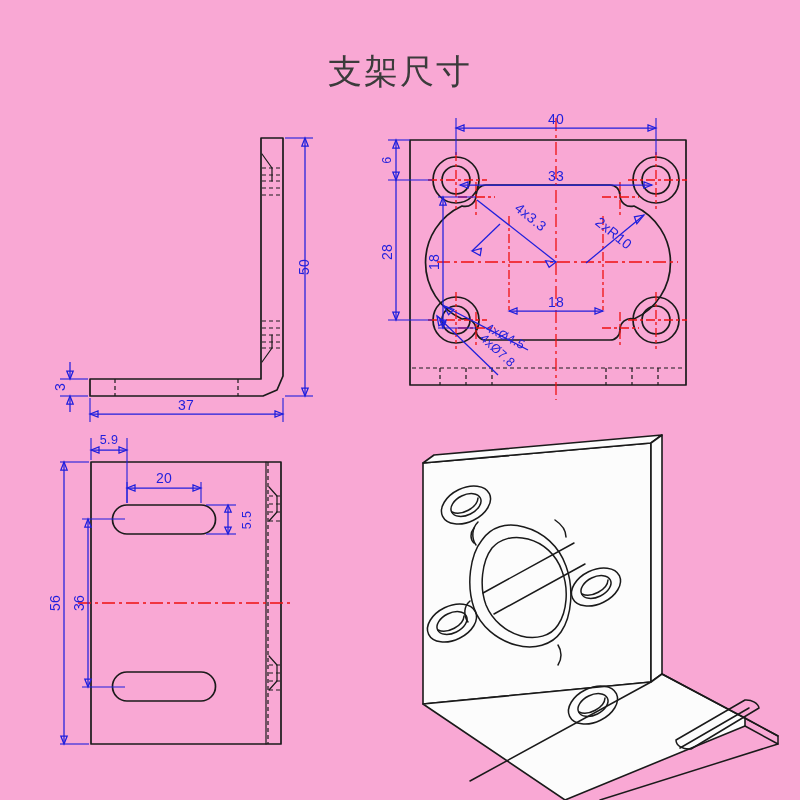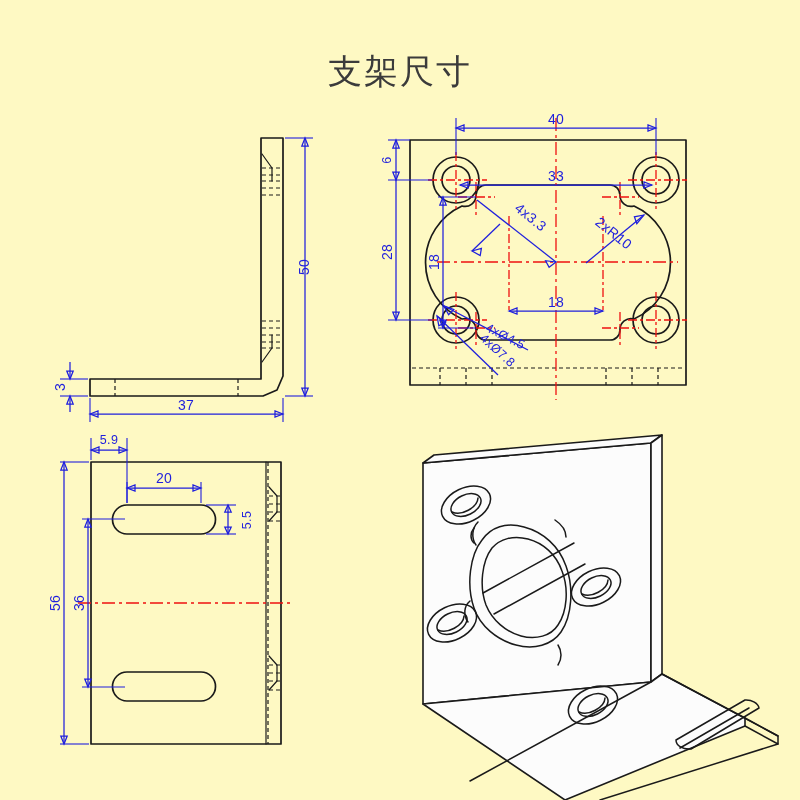--- a/index.html
+++ b/index.html
@@ -109,21 +109,21 @@
     fill: none;
     stroke: #1a1a1a;
     stroke-width: 1.5;
     stroke-linejoin: round;
     stroke-linecap: round;
   }
 </style>
 </head>
 <body style="background: rgb(244, 244, 244);">
 
-<div id="page" style="background: #fef9c3;">
+<div id="page" style="background: #f9a8d4;">
 
   <div id="title">支架尺寸</div>
 
   <svg class="drawing" viewBox="0 0 800 800">
 
     <g>
 
       <path class="obj" d="
         M 261 138
         L 283 138

